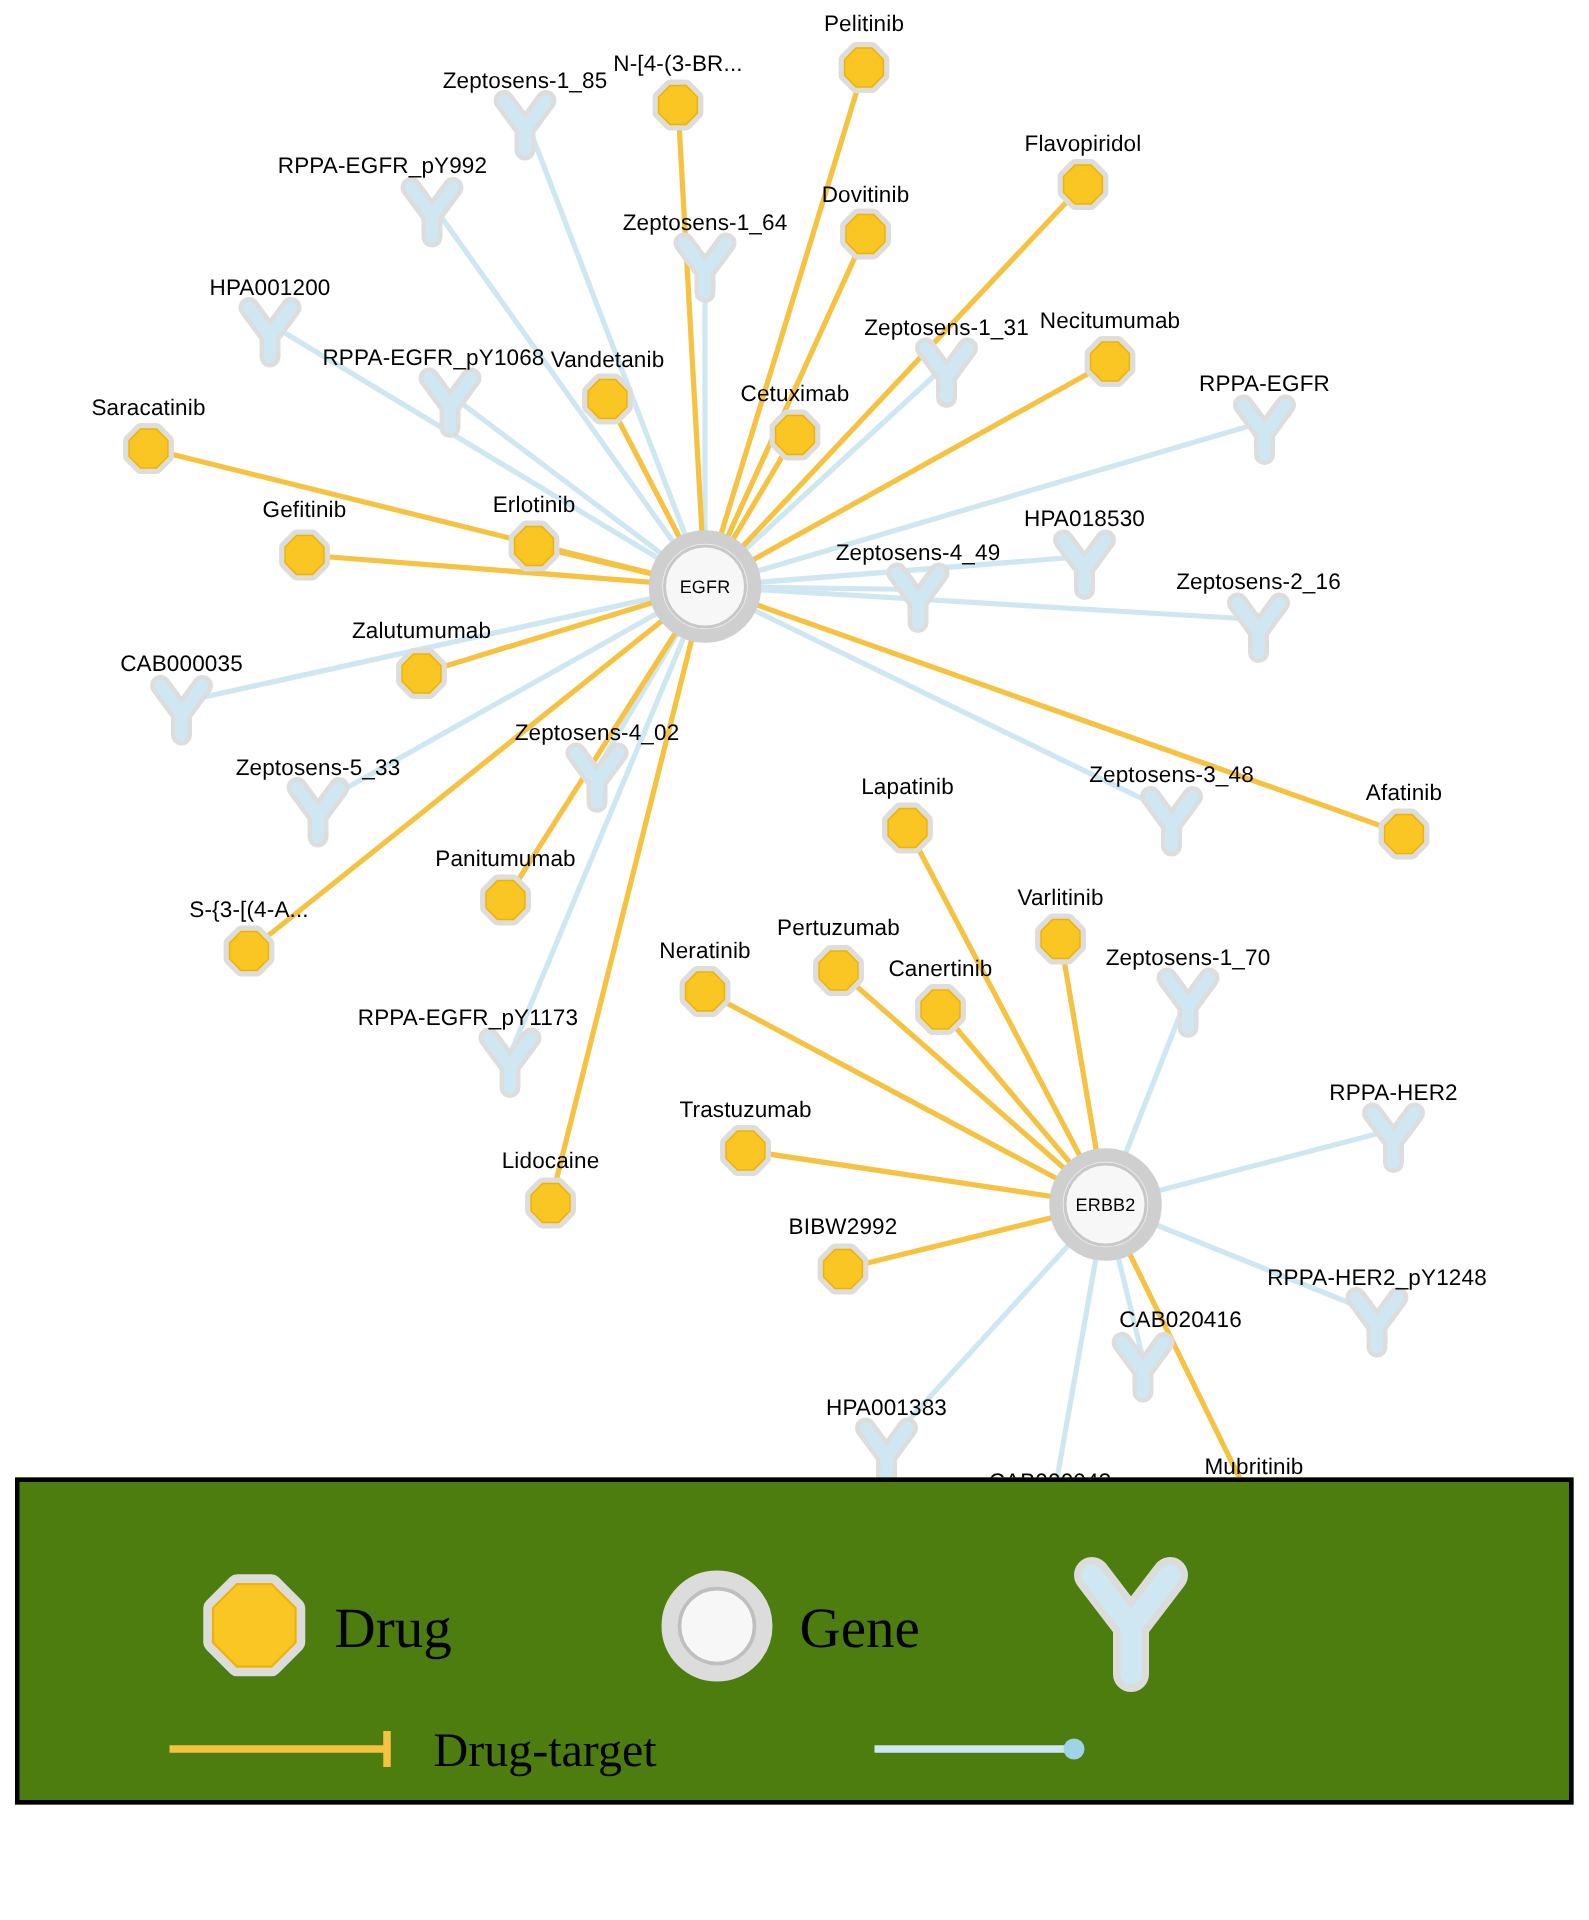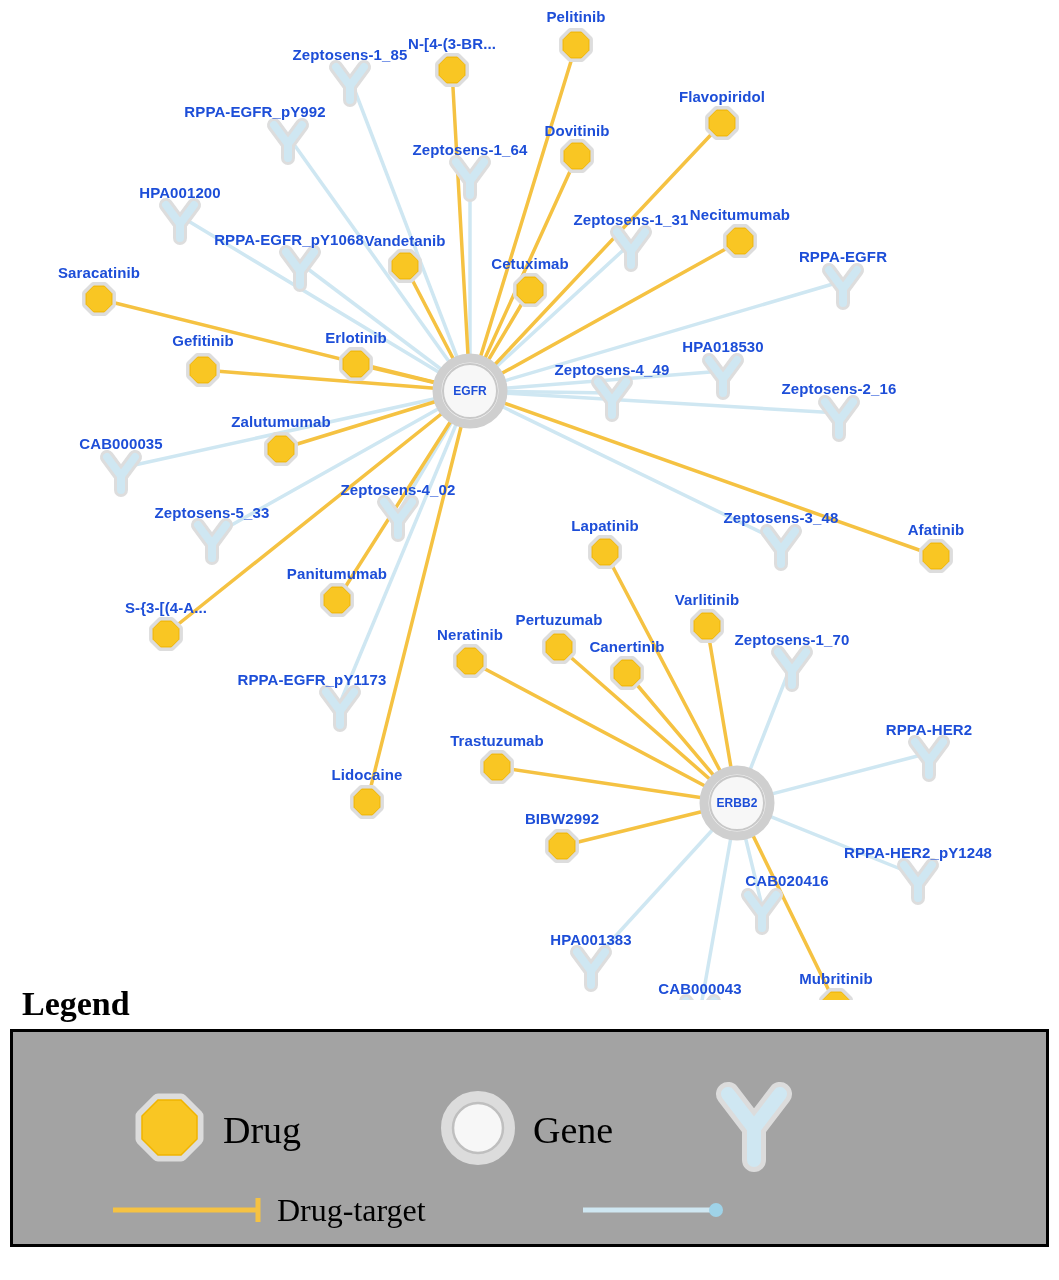--- a/index.html
+++ b/index.html
@@ -18,22 +18,22 @@
     position: absolute;
     left: 0;
     top: 0;
     width: 1059px;
     height: 1000px;
   }
   .node-label {
     position: absolute;
     font-family: "Liberation Sans", sans-serif;
     font-size: 15px;
-    font-weight: bold;
-    color: #1d4ed8;
+    font-weight: normal;
+    color: #000000;
     white-space: nowrap;
     transform: translate(-50%, -50%);
     letter-spacing: 0.1px;
   }
   .gene-label {
     font-size: 12px;
   }
   .legend-wrap {
     position: absolute;
     left: 0;
@@ -46,21 +46,21 @@
     font-weight: bold;
     color: #000;
     margin-left: 22px;
     margin-bottom: 6px;
   }
   .legend-box {
     margin: 0 10px;
     border: 3px solid #000;
     height: 212px;
     position: relative;
-    background: #a3a3a3;
+    background: #4d7c0f;
   }
   .legend-item-label {
     position: absolute;
     font-family: "Liberation Serif", serif;
     font-size: 38px;
     color: #000;
     white-space: nowrap;
   }
   .legend-edge-label {
     position: absolute;
@@ -302,21 +302,20 @@
           <circle cx="470" cy="391" r="27" fill="#F7F7F7" stroke="#C8C8C8" stroke-width="2"></circle>
         </g>
         <g>
           <circle cx="737" cy="803" r="33" fill="#F2F2F2" stroke="#CFCFCF" stroke-width="9"></circle>
           <circle cx="737" cy="803" r="27" fill="#F7F7F7" stroke="#C8C8C8" stroke-width="2"></circle>
         </g>
       </g>
     </svg><div class="node-label" style="left: 576px; top: 16px;">Pelitinib</div><div class="node-label" style="left: 452px; top: 43px;">N-[4-(3-BR...</div><div class="node-label" style="left: 722px; top: 96px;">Flavopiridol</div><div class="node-label" style="left: 577px; top: 130px;">Dovitinib</div><div class="node-label" style="left: 740px; top: 214px;">Necitumumab</div><div class="node-label" style="left: 405px; top: 240px;">Vandetanib</div><div class="node-label" style="left: 530px; top: 263px;">Cetuximab</div><div class="node-label" style="left: 99px; top: 272px;">Saracatinib</div><div class="node-label" style="left: 356px; top: 337px;">Erlotinib</div><div class="node-label" style="left: 203px; top: 340px;">Gefitinib</div><div class="node-label" style="left: 281px; top: 421px;">Zalutumumab</div><div class="node-label" style="left: 936px; top: 529px;">Afatinib</div><div class="node-label" style="left: 605px; top: 525px;">Lapatinib</div><div class="node-label" style="left: 707px; top: 599px;">Varlitinib</div><div class="node-label" style="left: 337px; top: 573px;">Panitumumab</div><div class="node-label" style="left: 166px; top: 607px;">S-{3-[(4-A...</div><div class="node-label" style="left: 559px; top: 619px;">Pertuzumab</div><div class="node-label" style="left: 470px; top: 634px;">Neratinib</div><div class="node-label" style="left: 627px; top: 646px;">Canertinib</div><div class="node-label" style="left: 497px; top: 740px;">Trastuzumab</div><div class="node-label" style="left: 367px; top: 774px;">Lidocaine</div><div class="node-label" style="left: 562px; top: 818px;">BIBW2992</div><div class="node-label" style="left: 836px; top: 978px;">Mubritinib</div><div class="node-label" style="left: 350px; top: 54px;">Zeptosens-1_85</div><div class="node-label" style="left: 255px; top: 111px;">RPPA-EGFR_pY992</div><div class="node-label" style="left: 470px; top: 149px;">Zeptosens-1_64</div><div class="node-label" style="left: 180px; top: 192px;">HPA001200</div><div class="node-label" style="left: 631px; top: 219px;">Zeptosens-1_31</div><div class="node-label" style="left: 289px; top: 239px;">RPPA-EGFR_pY1068</div><div class="node-label" style="left: 843px; top: 256px;">RPPA-EGFR</div><div class="node-label" style="left: 723px; top: 346px;">HPA018530</div><div class="node-label" style="left: 612px; top: 369px;">Zeptosens-4_49</div><div class="node-label" style="left: 839px; top: 388px;">Zeptosens-2_16</div><div class="node-label" style="left: 121px; top: 443px;">CAB000035</div><div class="node-label" style="left: 398px; top: 489px;">Zeptosens-4_02</div><div class="node-label" style="left: 212px; top: 512px;">Zeptosens-5_33</div><div class="node-label" style="left: 781px; top: 517px;">Zeptosens-3_48</div><div class="node-label" style="left: 792px; top: 639px;">Zeptosens-1_70</div><div class="node-label" style="left: 312px; top: 679px;">RPPA-EGFR_pY1173</div><div class="node-label" style="left: 929px; top: 729px;">RPPA-HER2</div><div class="node-label" style="left: 918px; top: 852px;">RPPA-HER2_pY1248</div><div class="node-label" style="left: 787px; top: 880px;">CAB020416</div><div class="node-label" style="left: 591px; top: 939px;">HPA001383</div><div class="node-label" style="left: 700px; top: 988px;">CAB000043</div><div class="node-label gene-label" style="left: 470px; top: 391px;">EGFR</div><div class="node-label gene-label" style="left: 737px; top: 803px;">ERBB2</div></div>
 
 <div class="legend-wrap">
-  <div class="legend-title">Legend</div>
   <div class="legend-box">
     <svg width="1053" height="206" viewBox="0 0 1053 206">
 
       <g>
         <polygon points="145,68 168,68 184,84 184,107 168,123 145,123 129,107 129,84" fill="none" stroke="#DCDCDC" stroke-width="13" stroke-linejoin="round"></polygon>
         <polygon points="145,68 168,68 184,84 184,107 168,123 145,123 129,107 129,84" fill="#F9C623" stroke="#F0B400" stroke-width="1.5"></polygon>
       </g>
 
       <g>
         <circle cx="465" cy="96" r="31" fill="#F7F7F7" stroke="#DCDCDC" stroke-width="12"></circle>
@@ -333,15 +332,15 @@
         <line x1="245" y1="166" x2="245" y2="190" stroke="#F5C242" stroke-width="5"></line>
       </g>
 
       <g>
         <line x1="570" y1="178" x2="700" y2="178" stroke="#CFE7F2" stroke-width="5"></line>
         <circle cx="703" cy="178" r="7" fill="#9FD3E8"></circle>
       </g>
     </svg>
     <div class="legend-item-label" style="left:210px; top:76px;">Drug</div>
     <div class="legend-item-label" style="left:520px; top:76px;">Gene</div>
-    <div class="legend-edge-label" style="left:264px; top:160px;">Drug-target</div>
+    <div class="legend-edge-label" style="left:276px; top:160px;">Drug-target</div>
   </div>
 </div>
 
 </body></html>

